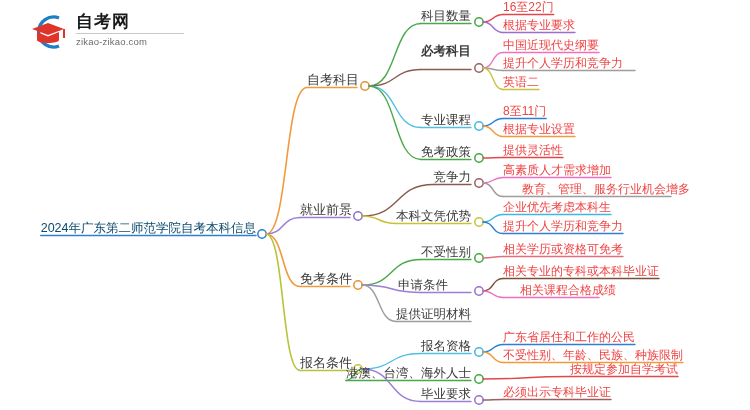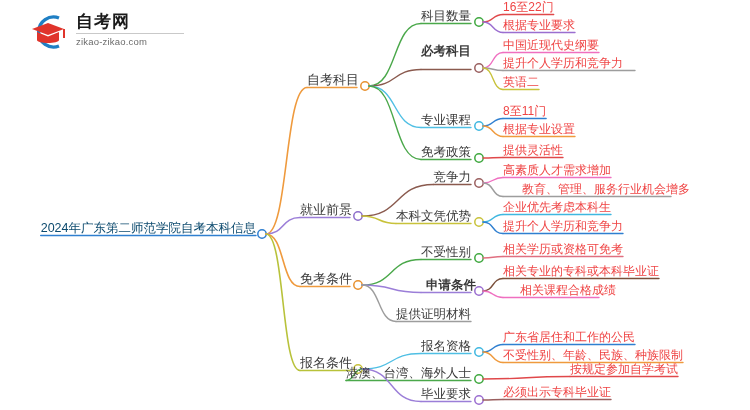--- a/index.html
+++ b/index.html
@@ -221,21 +221,21 @@
       <div class="node-label lvl-1" style="left: 300px; top: 216px;">就业前景</div>
       <div class="node-label lvl-2" style="left: 433.5px; top: 183px;">竞争力</div>
       <div class="node-label lvl-3" style="left: 503px; top: 176px;">高素质人才需求增加</div>
       <div class="node-label lvl-3" style="left: 503px; top: 195px; margin-left: 19px;">教育、管理、服务行业机会增多</div>
       <div class="node-label lvl-2" style="left: 396px; top: 222px;">本科文凭优势</div>
       <div class="node-label lvl-3" style="left: 503px; top: 213px;">企业优先考虑本科生</div>
       <div class="node-label lvl-3" style="left: 503px; top: 232px;">提升个人学历和竞争力</div>
       <div class="node-label lvl-1" style="left: 300px; top: 285px;">免考条件</div>
       <div class="node-label lvl-2" style="left: 421px; top: 258px;">不受性别</div>
       <div class="node-label lvl-3" style="left: 503px; top: 255px;">相关学历或资格可免考</div>
-      <div class="node-label lvl-2" style="left: 426px; top: 291px; font-weight: bold;">申请条件</div>
+      <div class="node-label lvl-2" style="left: 398px; top: 291px;">申请条件</div>
       <div class="node-label lvl-3" style="left: 503px; top: 277px;">相关专业的专科或本科毕业证</div>
       <div class="node-label lvl-3" style="left: 520px; top: 296px;">相关课程合格成绩</div>
       <div class="node-label lvl-2" style="left: 396px; top: 320px;">提供证明材料</div>
       <div class="node-label lvl-1" style="left: 300px; top: 369px;">报名条件</div>
       <div class="node-label lvl-2" style="left: 421px; top: 352px;">报名资格</div>
       <div class="node-label lvl-3" style="left: 503px; top: 343px;">广东省居住和工作的公民</div>
       <div class="node-label lvl-3" style="left: 503px; top: 361px;">不受性别、年龄、民族、种族限制</div>
       <div class="node-label lvl-2" style="left: 346px; top: 379px;">港澳、台湾、海外人士</div>
       <div class="node-label lvl-3" style="left: 570px; top: 375px;">按规定参加自学考试</div>
       <div class="node-label lvl-2" style="left: 421px; top: 400px;">毕业要求</div>

